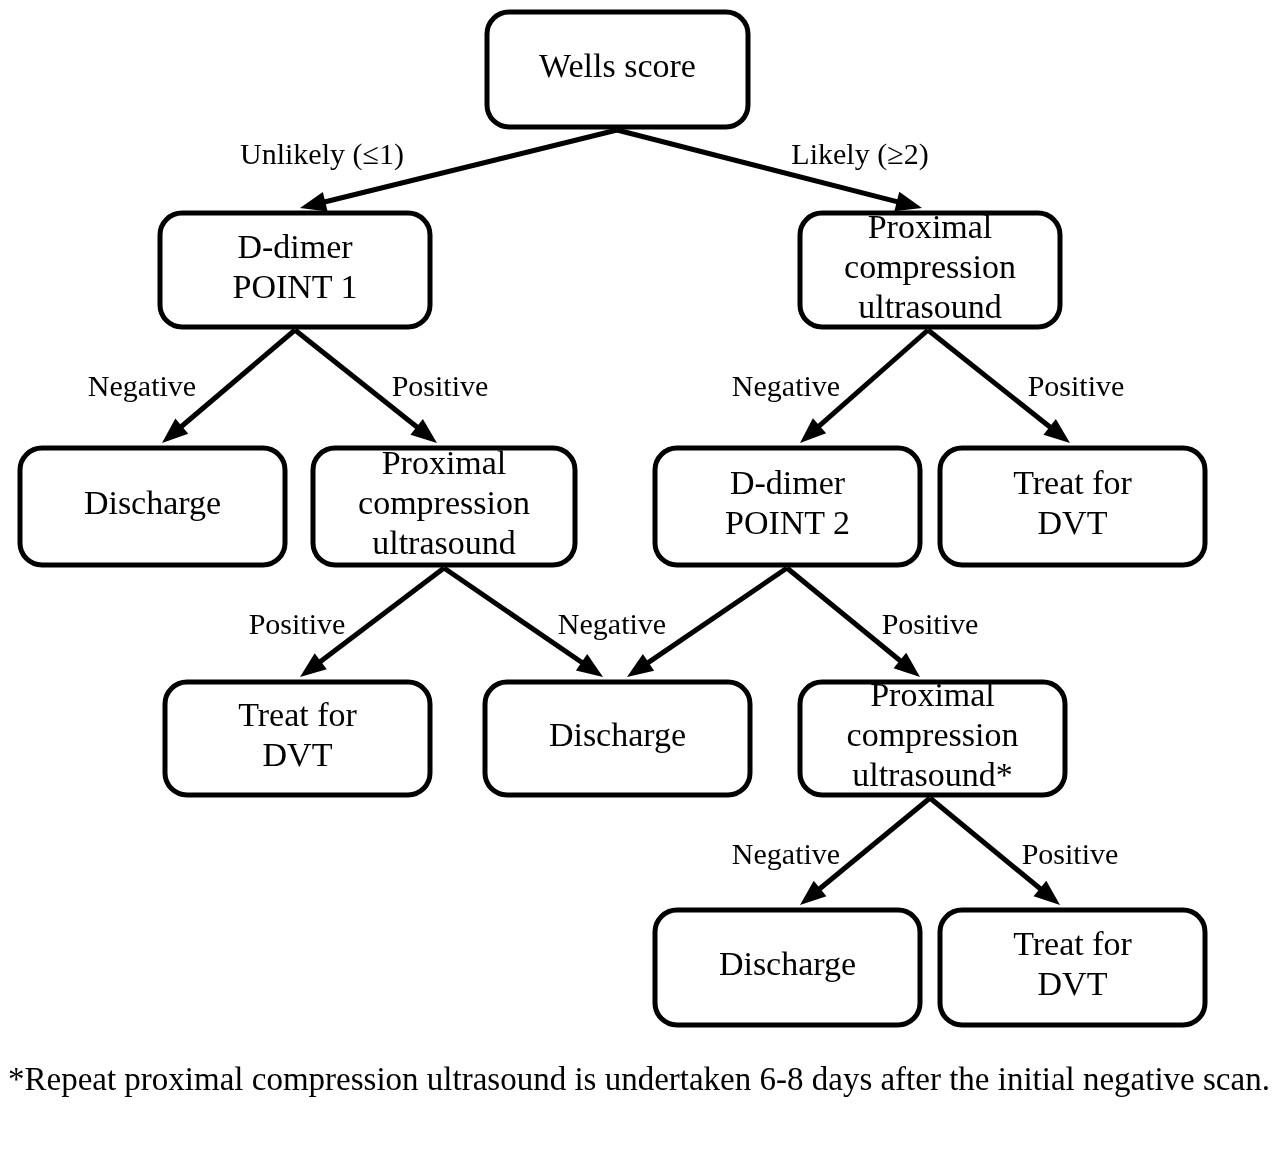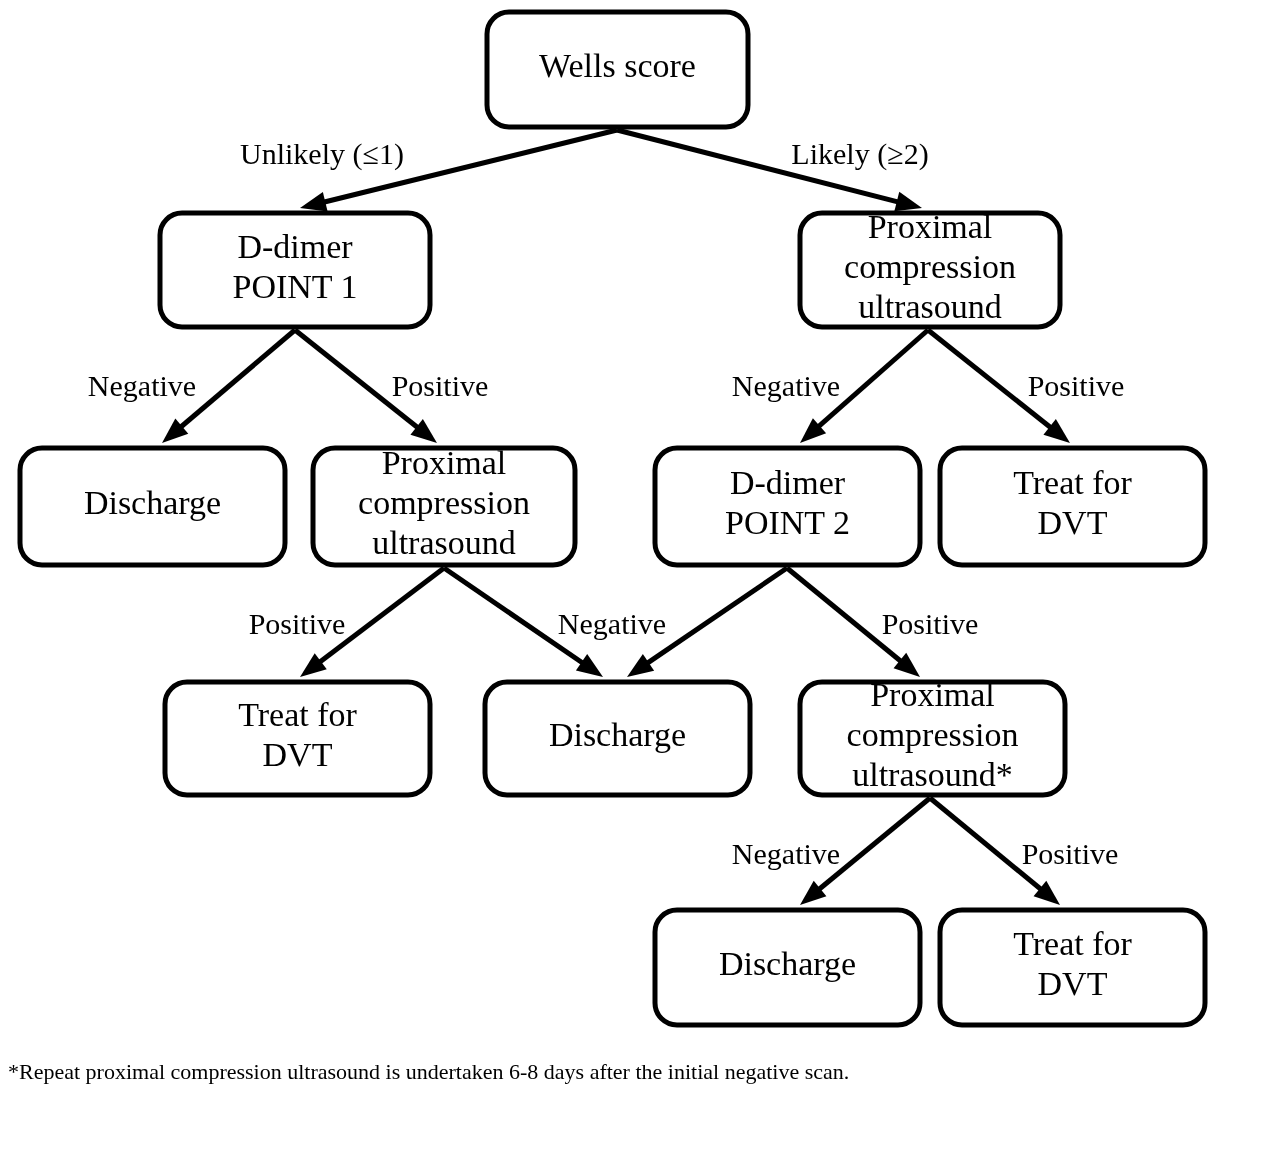--- a/index.html
+++ b/index.html
@@ -54,21 +54,21 @@
     fill: #000000;
     text-anchor: middle;
     dominant-baseline: middle;
   }
   .footnote {
     position: absolute;
     left: 8px;
     top: 1058px;
     width: 1264px;
     font-family: "Liberation Serif", "DejaVu Serif", serif;
-    font-size: 22px;
+    font-size: 33px;
     line-height: 1.30;
     color: #000000;
     white-space: pre-wrap;
   }
 </style>
 </head>
 <body>
 
 <div id="flow-root">
   <svg class="flow-canvas" id="flow-canvas" viewBox="0 0 1280 1165" xmlns="http://www.w3.org/2000/svg">

